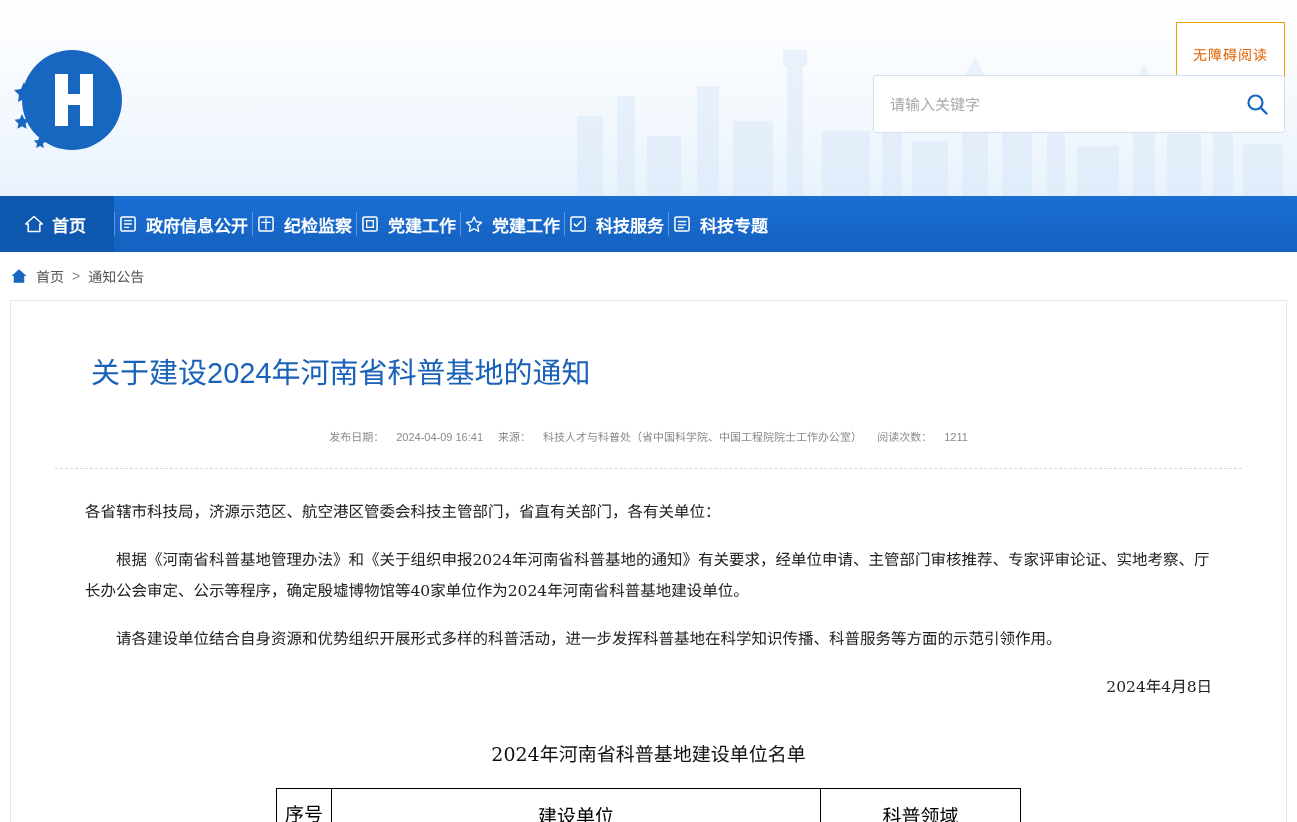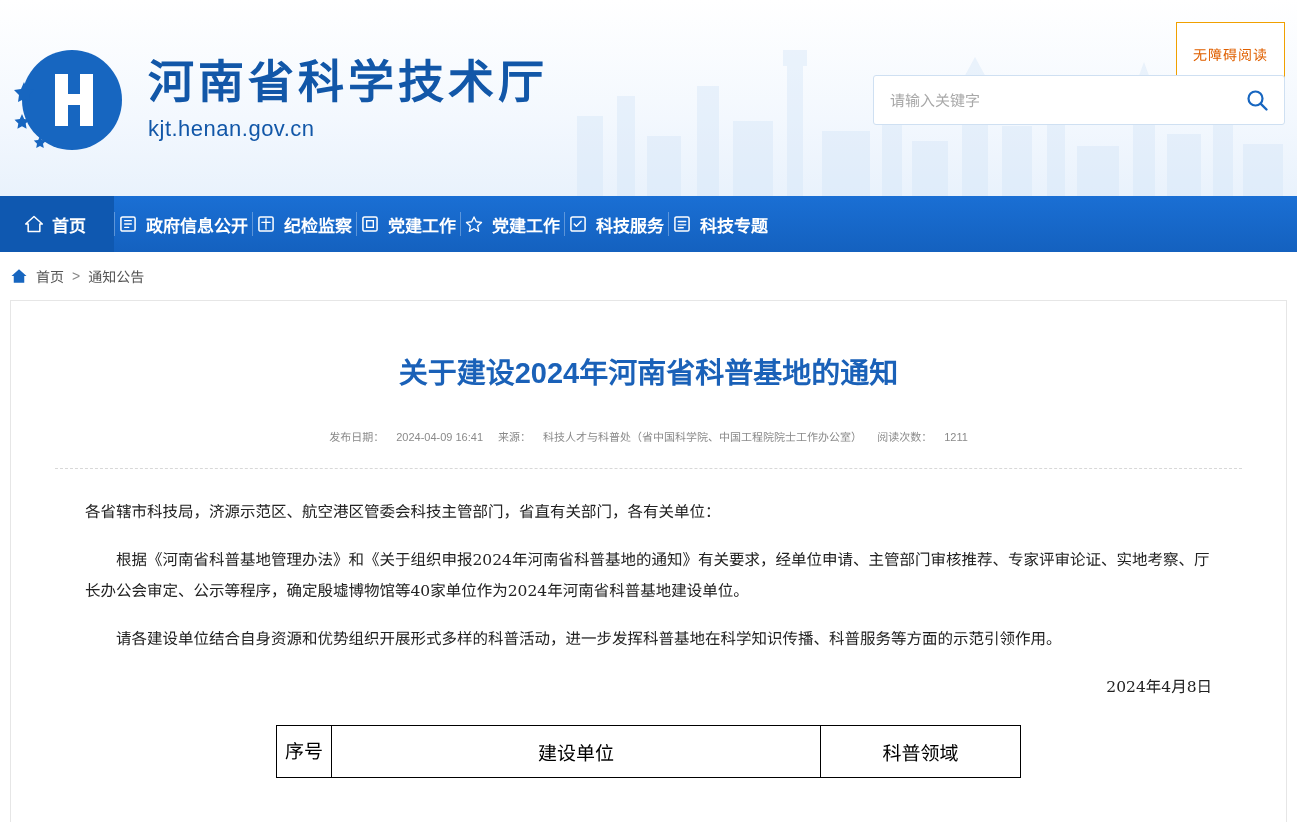--- a/index.html
+++ b/index.html
@@ -44,21 +44,21 @@
   .logo-mark { width:120px; height:120px; flex:0 0 120px; }
   .logo-text { margin-left:18px; }
   .logo-title {
     font-size:46px; font-weight:bold; color:#1257a8; letter-spacing:4px;
     line-height:1.05; font-family:"Liberation Sans","DejaVu Sans",sans-serif;
   }
   .logo-sub {
     font-size:22px; color:#1257a8; letter-spacing:.5px; margin-top:10px;
   }
   .search-box {
-    position:absolute; right:12px; top:75px; width:412px; height:50px;
+    position:absolute; right:12px; top:75px; width:412px; height:58px;
     background:#fff; border:1px solid #cfe0f2; border-radius:3px;
     display:flex; align-items:center; z-index:5;
   }
   .search-input {
     flex:1; border:none; outline:none; height:48px; padding:0 16px;
     font-size:15px; color:#333; background:transparent;
     font-family:"Liberation Sans","DejaVu Sans",sans-serif;
   }
   .search-input::placeholder { color:#a8a8a8; }
   .search-btn {
@@ -92,21 +92,21 @@
   }
   .crumb a { color:#555; text-decoration:none; }
   .crumb .sep { color:#888; }
 
   
   .article {
     margin:0 10px; background:#fff; border:1px solid #e6e6e6;
     height:536px; overflow:hidden; position:relative;
   }
   .art-title {
-    text-align:center; color:#1a61b8; font-size:29px; font-weight:bold;
+    text-align:left; color:#1a61b8; font-size:29px; font-weight:normal;
     margin:52px 80px 0; line-height:1.4;
   }
   .art-meta {
     text-align:center; color:#8a8a8a; font-size:11px;
     margin-top:34px;
   }
   .art-meta span { margin:0 6px; }
   .art-divider {
     border-top:1px dashed #d8d8d8; margin:24px 44px 0;
   }
@@ -173,24 +173,20 @@
       <svg class="logo-mark" viewBox="0 0 120 120">
         <circle cx="62" cy="60" r="50" fill="#1766c0"></circle>
         <path d="M62 10 a50 50 0 0 1 0 100 a36 36 0 0 0 0 -100 z" fill="#19a6e0"></path>
         <path d="M45 34 h13 v20 h12 v-20 h13 v52 h-13 v-21 h-12 v21 h-13 z" fill="#ffffff"></path>
         <g fill="#1766c0">
           <path d="M14 42 l3 7 l7 1 l-5 5 l1 7 l-6 -3 l-6 3 l1 -7 l-5 -5 l7 -1 z"></path>
           <path d="M12 74 l2.2 5 l5.3 .7 l-3.8 3.7 l.9 5.3 l-4.6 -2.5 l-4.6 2.5 l.9 -5.3 l-3.8 -3.7 l5.3 -.7 z"></path>
           <path d="M30 96 l1.8 4 l4.4 .6 l-3.2 3.1 l.8 4.4 l-3.8 -2.1 l-3.8 2.1 l.8 -4.4 l-3.2 -3.1 l4.4 -.6 z"></path>
         </g>
       </svg>
-      <div class="logo-text">
-        <div class="logo-title">河南省科学技术厅</div>
-        <div class="logo-sub">kjt.henan.gov.cn</div>
-      </div>
     </div>
 
     <div class="search-box">
       <input class="search-input" type="text" placeholder="请输入关键字" style="">
       <button class="search-btn">
         <svg width="24" height="24" viewBox="0 0 24 24">
           <circle cx="10.5" cy="10.5" r="7" fill="none" stroke="#1766c0" stroke-width="2.2"></circle>
           <line x1="15.6" y1="15.6" x2="21.5" y2="21.5" stroke="#1766c0" stroke-width="2.4" stroke-linecap="round"></line>
         </svg>
       </button>
@@ -276,20 +272,21 @@
 
     <div class="art-divider"></div>
 
     <div class="art-body">
       <p>各省辖市科技局，济源示范区、航空港区管委会科技主管部门，省直有关部门，各有关单位：</p>
       <p class="indent">根据《河南省科普基地管理办法》和《关于组织申报2024年河南省科普基地的通知》有关要求，经单位申请、主管部门审核推荐、专家评审论证、实地考察、厅长办公会审定、公示等程序，确定殷墟博物馆等40家单位作为2024年河南省科普基地建设单位。</p>
       <p class="indent">请各建设单位结合自身资源和优势组织开展形式多样的科普活动，进一步发挥科普基地在科学知识传播、科普服务等方面的示范引领作用。</p>
       <p class="right">2024年4月8日</p>
     </div>
 
+    <div class="list-title">2024年河南省科普基地建设单位名单</div>
 
     <table class="units">
       <thead>
         <tr>
           <th class="col-idx">序号</th>
           <th class="col-unit">建设单位</th>
           <th class="col-field">科普领域</th>
         </tr>
       </thead>
       <tbody></tbody>

